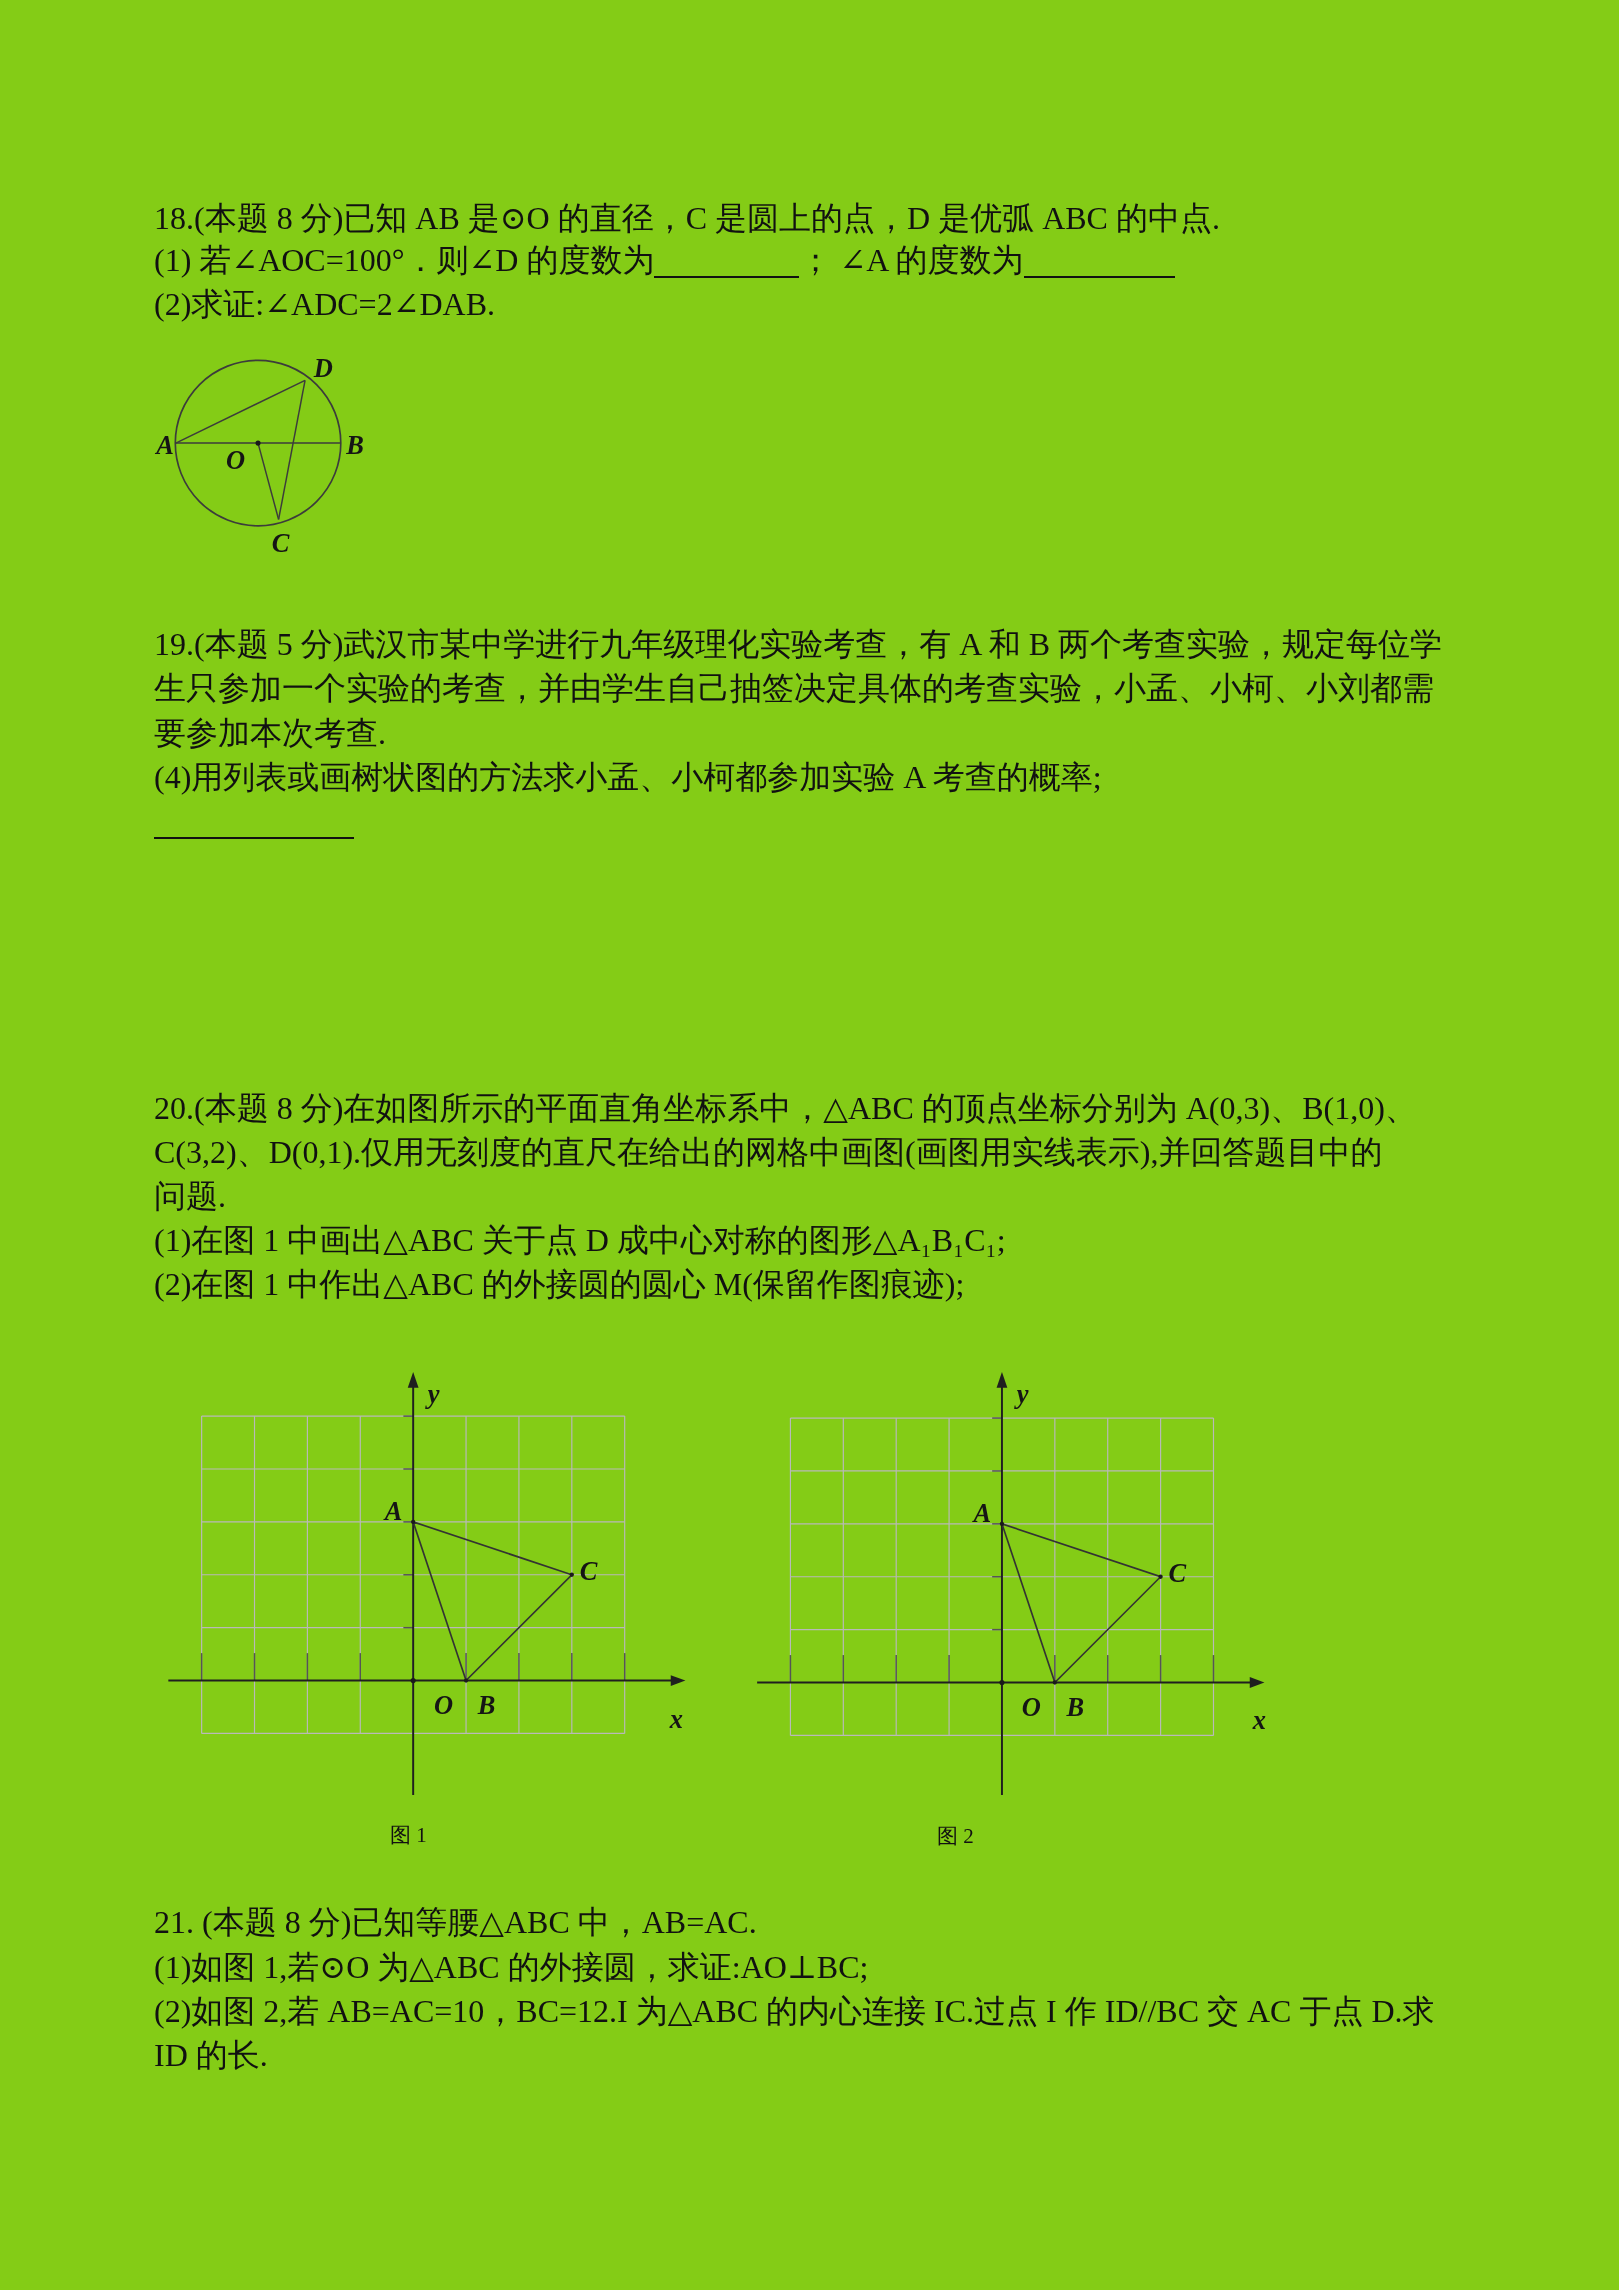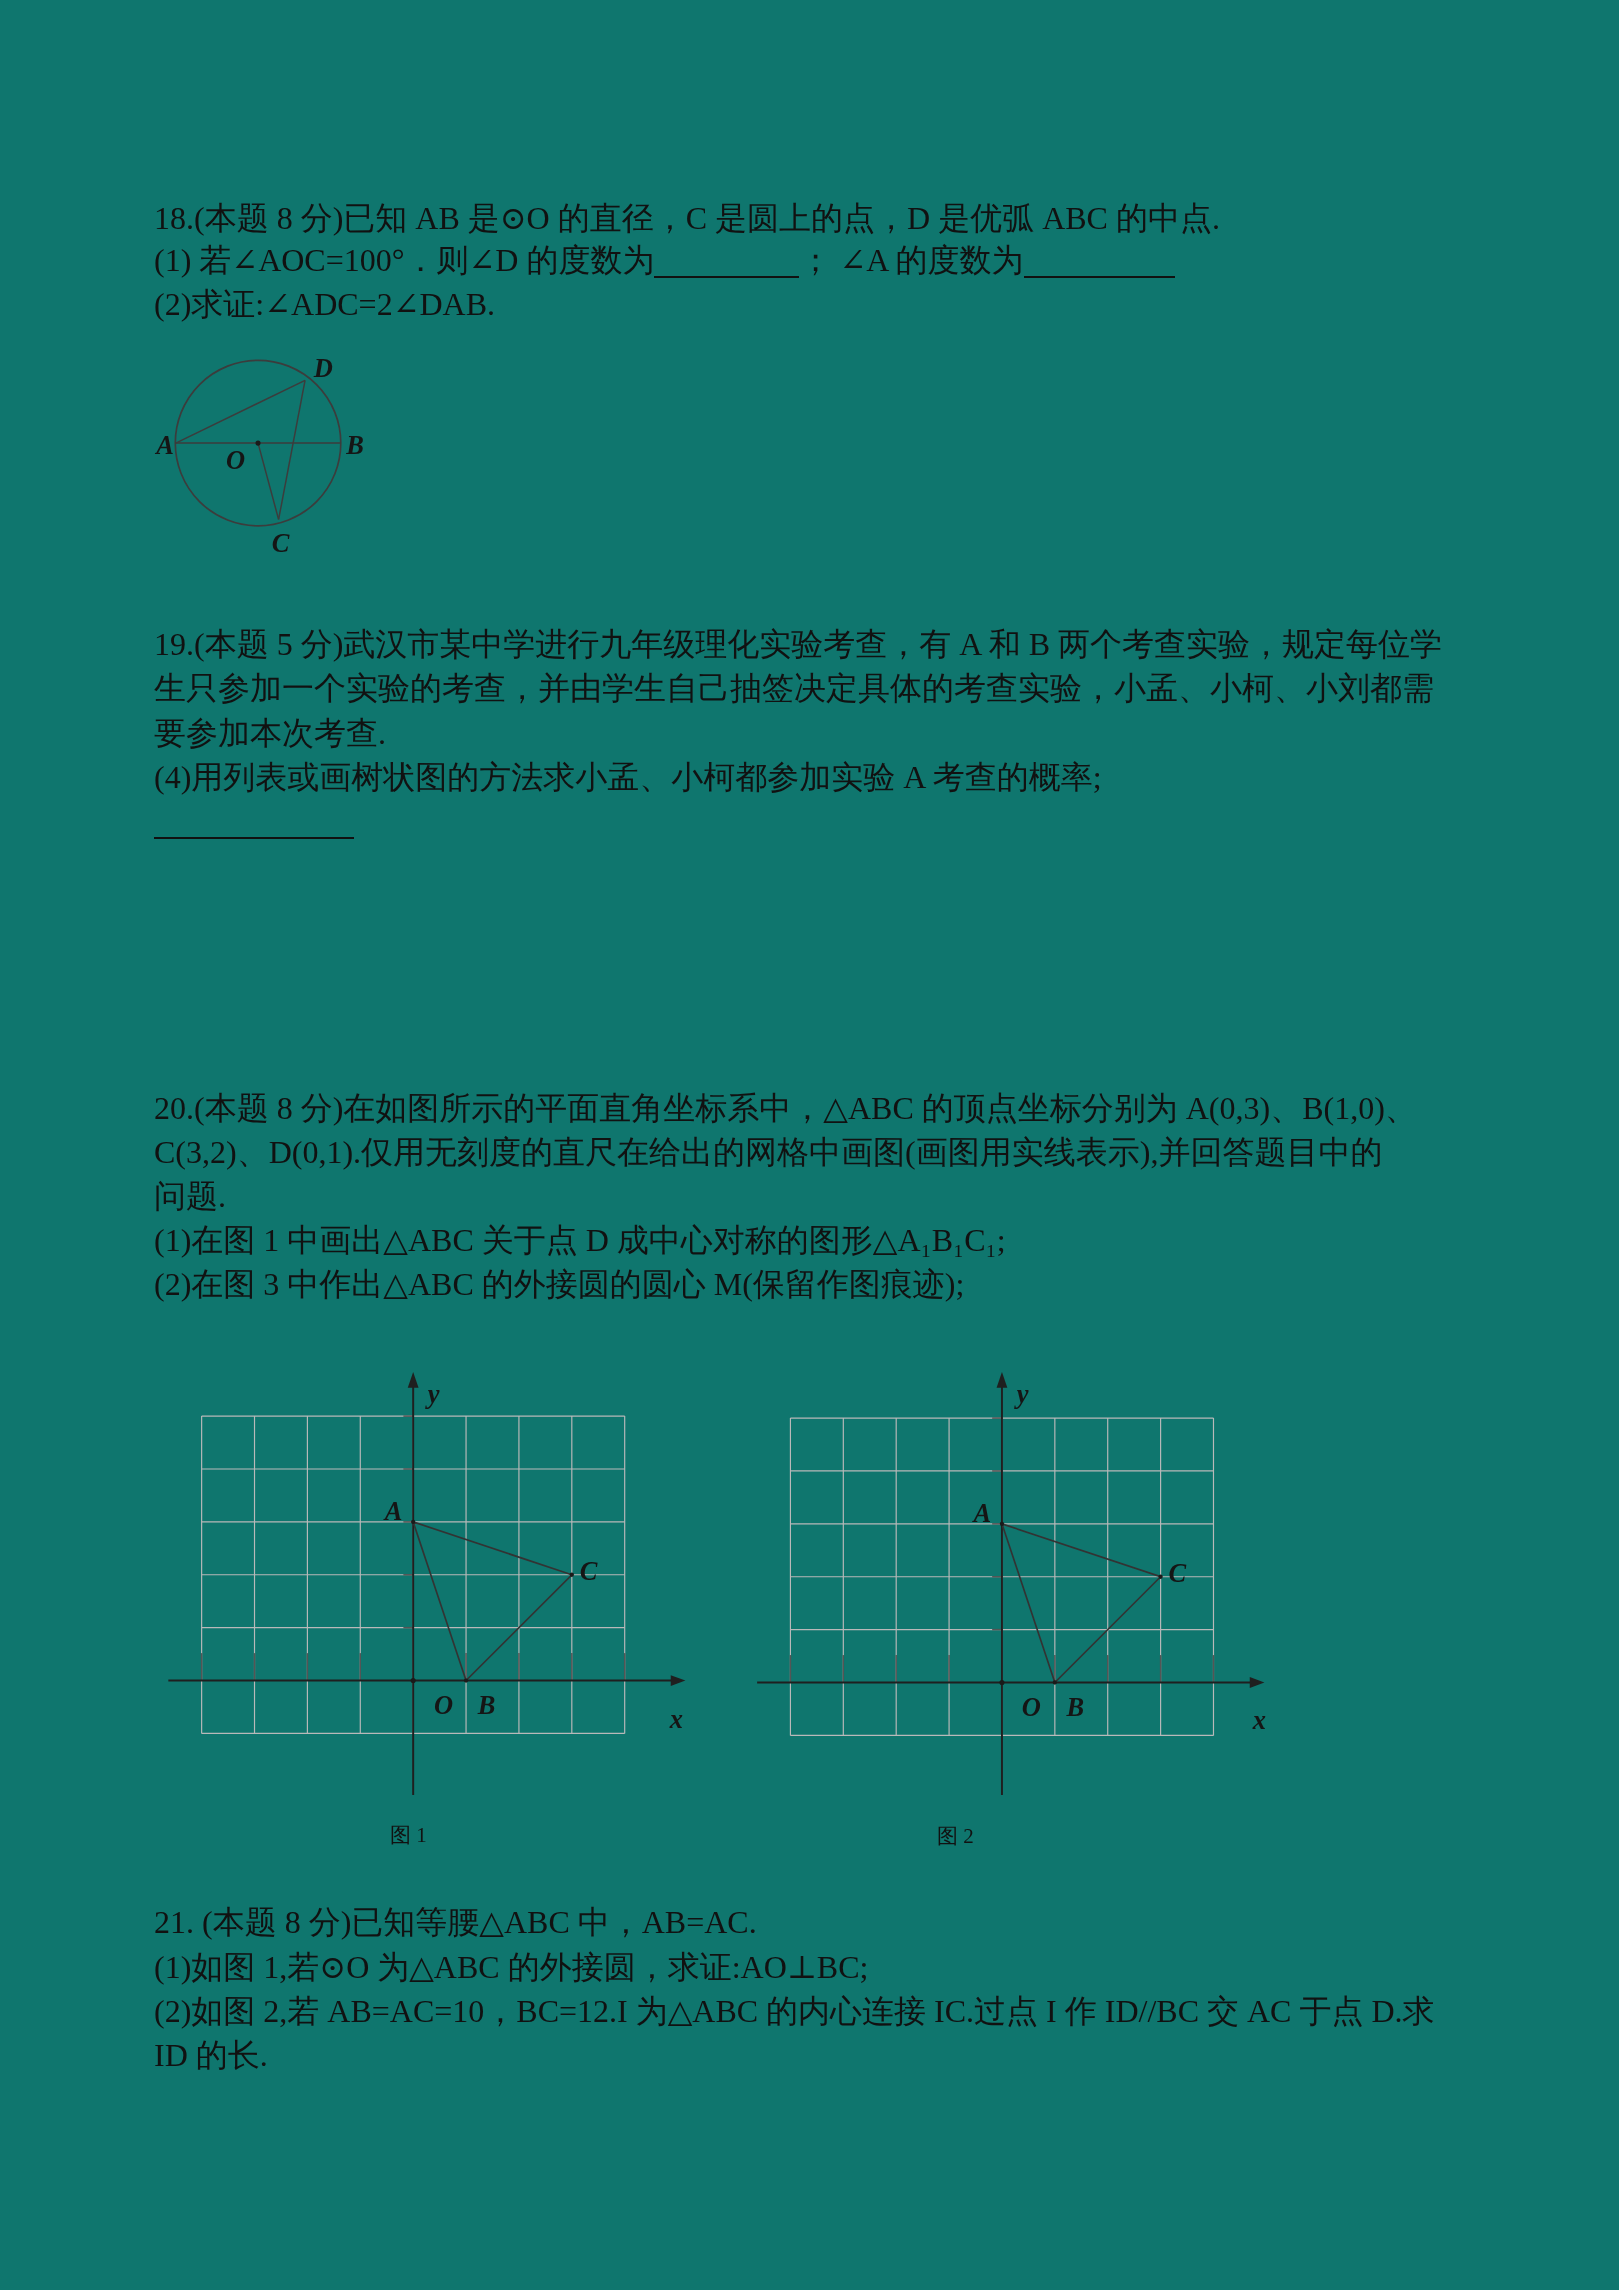--- a/index.html
+++ b/index.html
@@ -1,20 +1,20 @@
 <!DOCTYPE html>
 <html><head>
 <meta charset="utf-8">
 <style>
   html,body{margin:0;padding:0;}
   body{background:#e8e8e8;}
   .page{
     position:relative;
     width:1619px;height:2291px;
-    background:#0f766e;
+    background:#84cc16;
     font-family:"Liberation Serif","DejaVu Serif","DejaVu Sans",serif;
     color:#111111;
     overflow:hidden;
   }
   .tline{
     position:absolute;
     left:154px;
     font-size:32px;
     line-height:43px;
     white-space:nowrap;
@@ -77,21 +77,21 @@
   <div class="tline" style="top:712px">要参加本次考查.</div>
   <div class="tline" style="top:756px">(4)用列表或画树状图的方法求小孟、小柯都参加实验 A 考查的概率;</div>
   <div class="tline" style="top:800px">
     <span class="blank bw3"></span>
   </div>
 
   <div class="tline" style="top:1087px">20.(本题 8 分)在如图所示的平面直角坐标系中，△ABC 的顶点坐标分别为 A(0,3)、B(1,0)、</div>
   <div class="tline" style="top:1131px">C(3,2)、D(0,1).仅用无刻度的直尺在给出的网格中画图(画图用实线表示),并回答题目中的</div>
   <div class="tline" style="top:1175px">问题.</div>
   <div class="tline" style="top:1219px">(1)在图 1 中画出△ABC 关于点 D 成中心对称的图形△A₁B₁C₁;</div>
-  <div class="tline" style="top:1263px">(2)在图 3 中作出△ABC 的外接圆的圆心 M(保留作图痕迹);</div>
+  <div class="tline" style="top:1263px">(2)在图 1 中作出△ABC 的外接圆的圆心 M(保留作图痕迹);</div>
 
   <svg style="left:137px;top:1367px" width="568" height="441" viewBox="0 0 580 450">
 
     <g>
       <line class="gridline" x1="66" y1="50" x2="66" y2="374"></line>
       <line class="gridline" x1="120" y1="50" x2="120" y2="374"></line>
       <line class="gridline" x1="174" y1="50" x2="174" y2="374"></line>
       <line class="gridline" x1="228" y1="50" x2="228" y2="374"></line>
       <line class="gridline" x1="282" y1="50" x2="282" y2="374"></line>
       <line class="gridline" x1="336" y1="50" x2="336" y2="374"></line>

